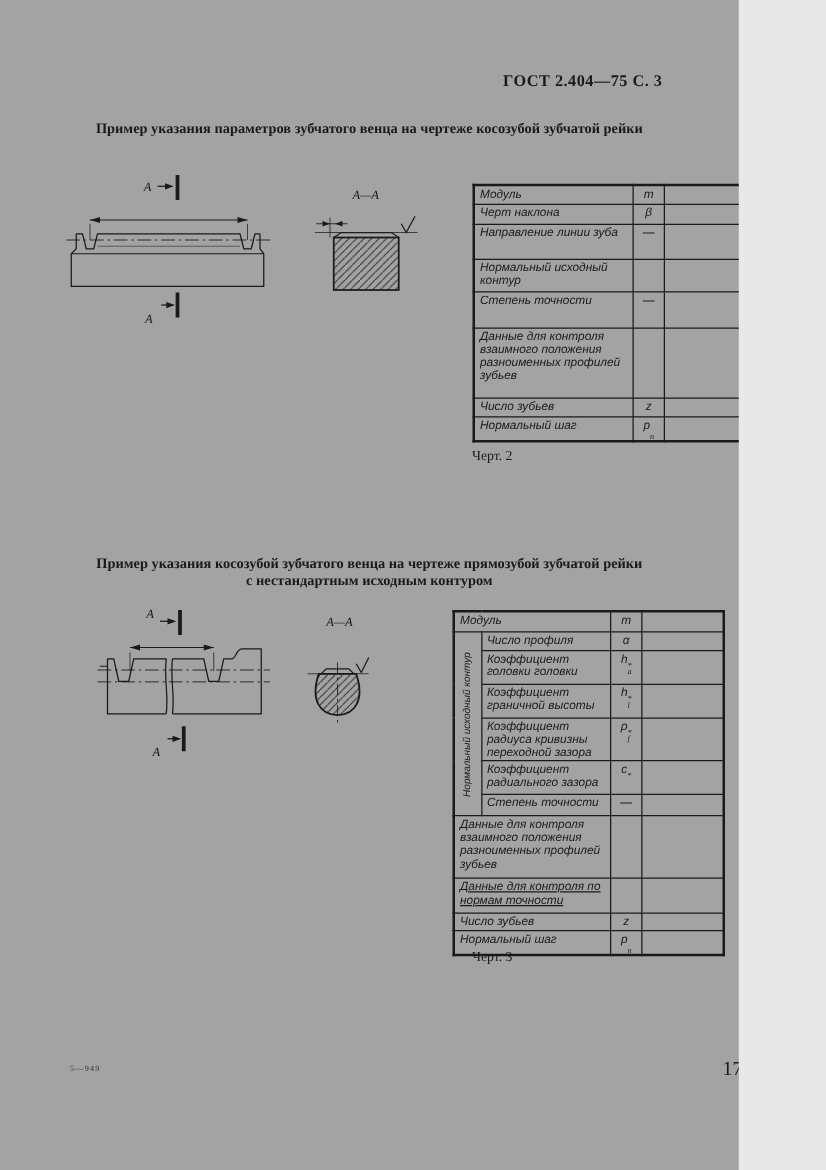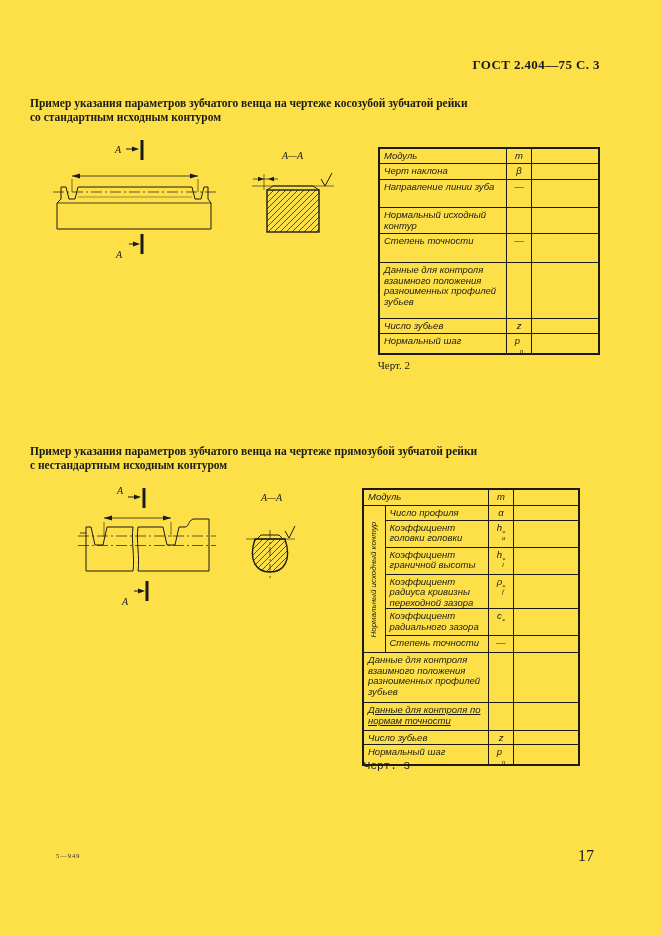--- a/index.html
+++ b/index.html
@@ -1,24 +1,24 @@
 <!DOCTYPE html>
 <html><head>
 <meta charset="utf-8">
 <style>
   html,body{margin:0;padding:0;background:#e8e8e8;}
-  .page{position:relative;width:661px;height:936px;background:#fde047;overflow:hidden;
+  .page{position:relative;width:591px;height:936px;background:#a3a3a3;overflow:hidden;
         font-family:"Liberation Serif", serif;color:#1a1a1a;}
   .header{position:absolute;top:57px;left:0;right:61px;text-align:right;
           font-size:13px;font-weight:bold;letter-spacing:.4px;}
-  .fig-title{position:absolute;left:30px;right:30px;
+  .fig-title{position:absolute;left:30px;right:30px;text-align:center;
              font-size:11.5px;font-weight:bold;line-height:14px;}
   .t1{top:96px;} .t2{top:444px;}
   .caption{position:absolute;left:250px;width:160px;text-align:right;font-size:11px;}
-  .c1{top:359px;} .c2{top:760px;font-family:Liberation Mono, monospace;}
+  .c1{top:359px;} .c2{top:760px;}
   .footer-left{position:absolute;left:56px;top:852px;font-size:6.5px;letter-spacing:1px;color:#333;}
   .page-num{position:absolute;left:578px;top:847px;font-size:16px;}
 
   svg{position:absolute;overflow:visible;}
   .svg1{left:53px;top:136px;} .svg2{left:252px;top:146px;} .svg3{left:52px;top:480px;}
   svg text{font-family:"Liberation Serif",serif;font-style:italic;font-size:10px;fill:#1a1a1a;stroke:none;}
 
   table.ptable{position:absolute;border-collapse:collapse;table-layout:fixed;}
   table.ptable td{border:1px solid #1a1a1a;
       font:italic 9.5px/10.5px "Liberation Sans",sans-serif;color:#1a1a1a;
@@ -41,21 +41,20 @@
 </style>
 </head>
 <body>
 
 <div class="page">
 
   <div class="header">ГОСТ 2.404—75 С. 3</div>
 
   <div class="fig-title t1">
     <div>Пример указания параметров зубчатого венца на чертеже косозубой зубчатой рейки</div>
-    <div>со стандартным исходным контуром</div>
   </div>
 
   <svg class="svg1" width="195" height="128" viewBox="0 0 195 128">
     <g stroke="#1a1a1a" fill="none" stroke-width="1">
       <g>
         <line x1="73" y1="13" x2="84" y2="13"></line>
         <polygon points="86,13 79,10.5 79,15.5" fill="#1a1a1a" stroke="none"></polygon>
         <line x1="89" y1="4" x2="89" y2="24" stroke-width="3"></line>
       </g>
       <g>
@@ -158,21 +157,21 @@
               <span class="sb">n</span>
             </span></td>
       <td class="vl"></td>
     </tr>
   </tbody>
     </table>
 
   <div class="caption c1">Черт. 2</div>
 
   <div class="fig-title t2">
-    <div>Пример указания параметров зубчатого венца на чертеже прямозубой зубчатой рейки</div>
+    <div>Пример указания косозубой зубчатого венца на чертеже прямозубой зубчатой рейки</div>
     <div>с нестандартным исходным контуром</div>
   </div>
 
   <svg class="svg3" width="245" height="142" viewBox="0 0 245 142">
     <defs>
       <pattern id="h2" width="6" height="6" patternUnits="userSpaceOnUse">
         <path d="M -1 7 L 7 -1" stroke="#2a2a2a" stroke-width="0.8"></path>
       </pattern>
     </defs>
     <g stroke="#1a1a1a" fill="none" stroke-width="1">

